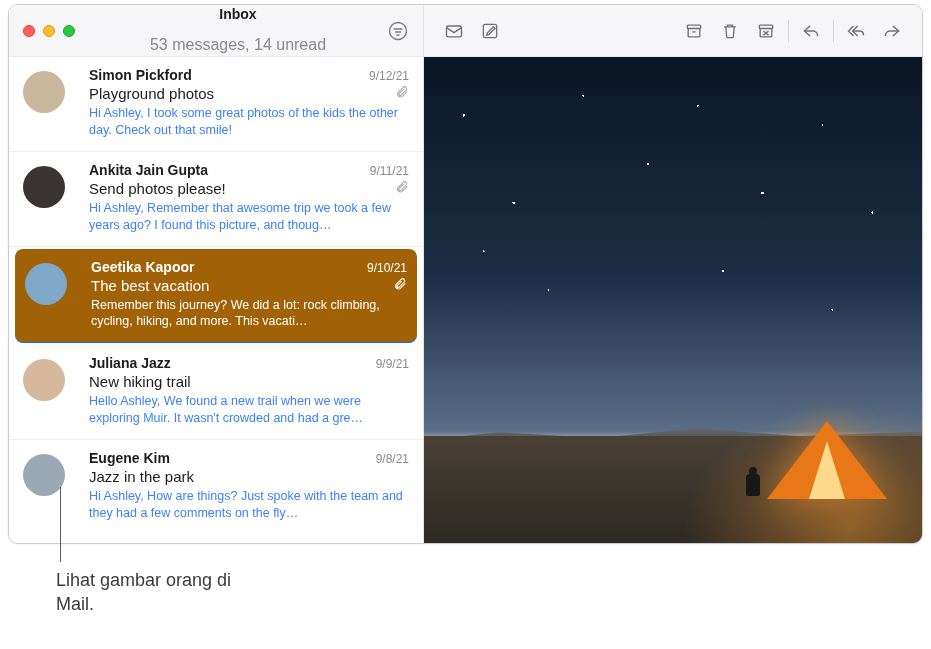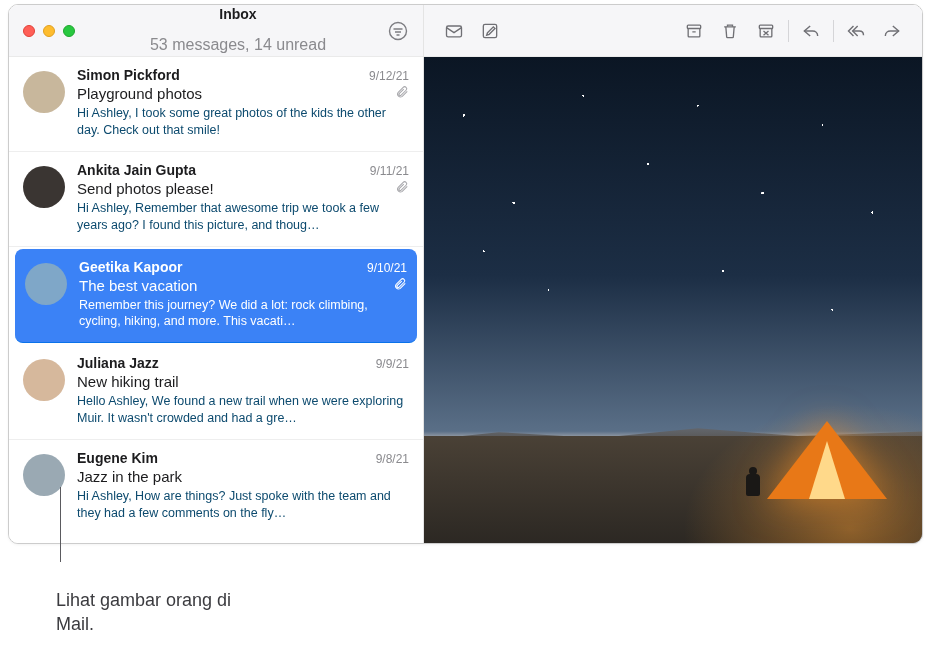--- a/index.html
+++ b/index.html
@@ -54,38 +54,38 @@
   .message-list { flex:1; overflow:hidden; }
   .msg {
     display:flex;
     padding: 10px 14px 12px 14px;
     gap:12px;
     border-bottom:1px solid #eee;
     cursor:pointer;
   }
   .msg:last-child { border-bottom:none; }
   .msg.selected {
-    background:#3b82f6;
+    background:#a16207;
     color:#fff;
     border-bottom-color:#0a72ea;
     border-radius:8px;
     margin:2px 6px;
     padding:10px 10px 12px 10px;
   }
   .avatar { width:42px; height:42px; border-radius:50%; flex-shrink:0; margin-top:4px;}
-  .msg-body { flex:1; min-width:0; }
+  .msg-body { flex:1; min-width:0;margin-left:12px; }
   .row1 { display:flex; justify-content:space-between; align-items:baseline; }
   .sender { font-weight:600; font-size:14px; color:#1c1c1e; }
   .date   { font-size:12px; color:#8a8a8e; white-space:nowrap; margin-left:8px;text-align:right;}
   .row2 { display:flex; justify-content:space-between; align-items:center; margin-top:2px;}
   .subject { font-size:15px; font-weight:500; color:#1c1c1e; }
   .clip { color:#a8a8ac; font-size:12px; margin-left:6px;}
   .preview {
     font-size:12.5px; line-height:1.35;
-    color:#0c4a6e; margin-top:3px;
+    color:#3b82f6; margin-top:3px;
     display:-webkit-box; -webkit-line-clamp:2; -webkit-box-orient:vertical; overflow:hidden;
   }
   .msg.selected .sender,
   .msg.selected .subject,
   .msg.selected .date,
   .msg.selected .preview,
   .msg.selected .clip { color:#fff; }
 
   
   .pane {
@@ -176,21 +176,21 @@
 
   
   .callout-line{
     position:absolute;
     left:60px; top:487px;
     width:1px; height:75px;
     background:#5a5a5e;
   }
   .callout{
     position:absolute;
-    left:56px; top:588px;
+    left:56px; top:568px;
     font-size:18px;
     color:#3b3b3f;
     line-height:1.35;
     max-width:190px;
   }
 </style>
 </head>
 <body>
 
 <div class="window">

